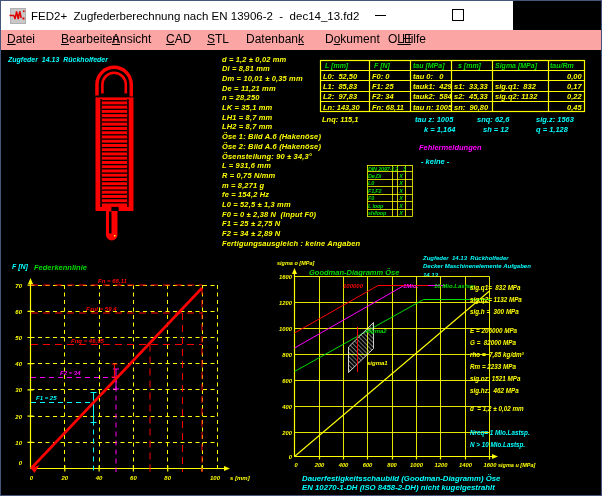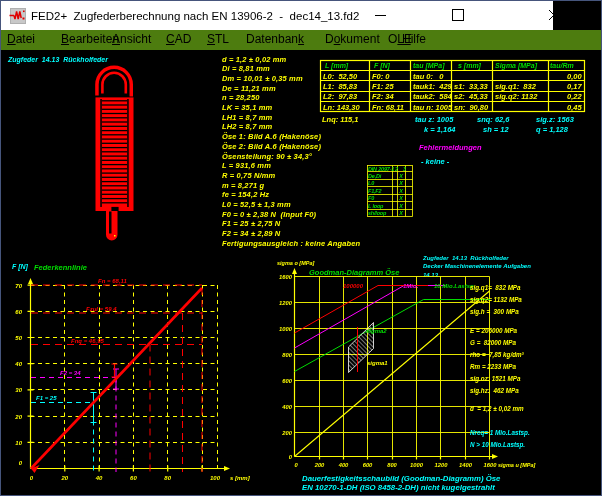--- a/index.html
+++ b/index.html
@@ -1,21 +1,21 @@
 <!DOCTYPE html>
 <html><head>
 <meta charset="utf-8">
 <style>
 html,body{margin:0;padding:0}
 body{width:602px;height:496px;position:relative;font-family:"Liberation Sans",sans-serif;background:#000;overflow:hidden}
 #win{position:absolute;left:0;top:0;width:602px;height:496px;border:1px solid #46557c;box-sizing:border-box;pointer-events:none}
-#title{position:absolute;left:1px;top:1px;width:552px;height:29px;background:#fff}
+#title{position:absolute;left:1px;top:1px;width:512px;height:29px;background:#fff}
 #ticon{position:absolute;left:9px;top:7px;width:16px;height:16px;background:#c8c8c8;border:1px solid #b0b0b0;box-sizing:border-box}
 #ttext{position:absolute;left:30px;top:9px;font-size:11.5px;color:#000;white-space:pre}
-#menu{position:absolute;left:1px;top:30px;width:600px;height:20px;background:#4d7c0f;font-size:12px;color:#000}
+#menu{position:absolute;left:1px;top:30px;width:600px;height:20px;background:#fca5a5;font-size:12px;color:#000}
 .mi{position:absolute;top:2px;white-space:pre}
 .mi u{text-decoration:underline}
 #client{position:absolute;left:1px;top:50px;width:600px;height:445px;background:#000}
 svg{position:absolute;left:0;top:0}
 .it{font-style:italic;font-weight:bold;font-family:"Liberation Sans",sans-serif}
 </style>
 </head>
 <body>
 <div id="title">
   <div id="ticon"></div>

